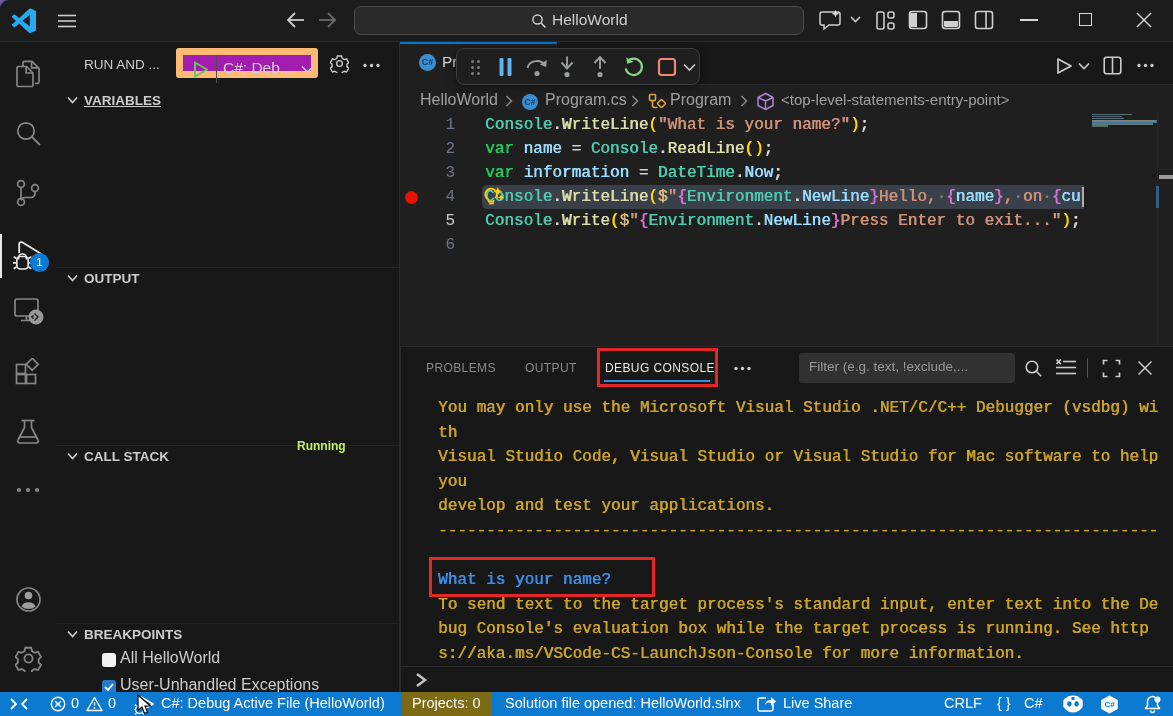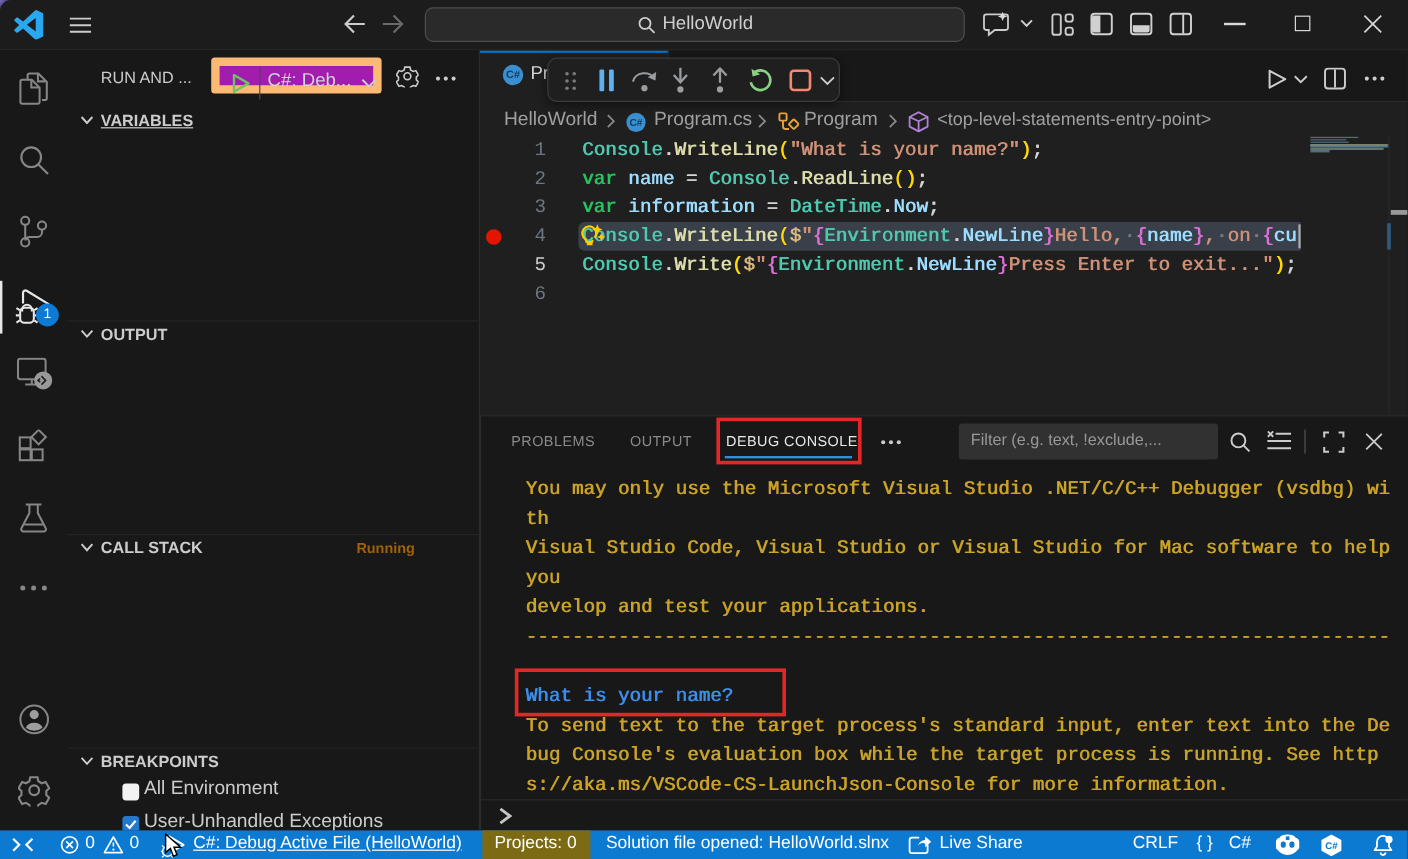--- a/index.html
+++ b/index.html
@@ -210,29 +210,29 @@
     <svg class="abs" style="left:11px;top:232px;" width="11" height="8" viewBox="0 0 11 8">
         <polyline points="1,1.5 5.5,6.5 10,1.5" fill="none" stroke="#cccccc" stroke-width="1.6"></polyline>
       </svg>
     <div class="abs" style="left:28px;top:229px;font-size:13.5px;font-weight:bold;color:#cccccc;">OUTPUT</div>
 
     <div class="abs" style="left:0;top:403px;width:344px;height:1px;background:#252525;"></div>
     <svg class="abs" style="left:11px;top:410px;" width="11" height="8" viewBox="0 0 11 8">
         <polyline points="1,1.5 5.5,6.5 10,1.5" fill="none" stroke="#cccccc" stroke-width="1.6"></polyline>
       </svg>
     <div class="abs" style="left:28px;top:407px;font-size:13.5px;font-weight:bold;color:#cccccc;">CALL STACK</div>
-    <div class="abs" style="left:241px;top:408px;font-size:12px;font-weight:bold;color:#a16207;">Running</div>
+    <div class="abs" style="left:241px;top:397px;font-size:12px;font-weight:bold;color:#bef264;">Running</div>
 
     <div class="abs" style="left:0;top:581px;width:344px;height:1px;background:#252525;"></div>
     <svg class="abs" style="left:11px;top:588px;" width="11" height="8" viewBox="0 0 11 8">
         <polyline points="1,1.5 5.5,6.5 10,1.5" fill="none" stroke="#cccccc" stroke-width="1.6"></polyline>
       </svg>
     <div class="abs" style="left:28px;top:585px;font-size:13.5px;font-weight:bold;color:#cccccc;">BREAKPOINTS</div>
     <div class="abs" style="left:46px;top:611px;width:14px;height:14px;background:#f3f3f3;border-radius:3px;"></div>
-    <div class="abs" style="left:64px;top:607px;font-size:16px;color:#cccccc;">All Environment</div>
+    <div class="abs" style="left:64px;top:607px;font-size:16px;color:#cccccc;">All HelloWorld</div>
     <div class="abs" style="left:46px;top:638px;width:14px;height:14px;background:#2579ca;border-radius:3px;">
       <svg width="14" height="14" viewBox="0 0 14 14">
           <polyline points="3,7 6,10 11,4" fill="none" stroke="#ffffff" stroke-width="1.8"></polyline>
         </svg>
     </div>
     <div class="abs" style="left:64px;top:634px;font-size:16px;color:#cccccc;">User-Unhandled Exceptions</div>
   </div>
 
   <div class="abs" id="editor" style="left:400px;top:42px;width:773px;height:304px;background:#1f1f1f;overflow:hidden;">
 
@@ -426,21 +426,21 @@
       <line x1="8.5" y1="6" x2="8.5" y2="9.5" stroke="#ffffff" stroke-width="1.3"></line>
       <circle cx="8.5" cy="12" r="0.9" fill="#ffffff"></circle>
     </svg>
     <div class="abs" style="left:108px;top:3px;">0</div>
 
     <svg class="abs" style="left:134px;top:3px;" width="22" height="21" viewBox="0 0 22 21">
       <path d="M7 2 L19 9 L7 16 Z" fill="none" stroke="#ffffff" stroke-width="1.6" stroke-linejoin="round"></path>
       <circle cx="5.5" cy="14.5" r="4" fill="#0c7ad1" stroke="#ffffff" stroke-width="1.3"></circle>
       <path d="M2.5 11 l-1.5 -1.5 M8.5 11 l1.5 -1.5 M1.2 14.5 h-1.2 M10 14.5 h1.2 M2.5 18 l-1.5 1.5 M8.5 18 l1.5 1.5" stroke="#ffffff" stroke-width="1.1"></path>
     </svg>
-    <div class="abs" style="left:161px;top:3px;text-decoration:underline;">C#: Debug Active File (HelloWorld)</div>
+    <div class="abs" style="left:161px;top:3px;">C#: Debug Active File (HelloWorld)</div>
 
     <div class="abs" style="left:402px;top:0;width:90px;height:24px;background:#7c6b14;">
       <div class="abs" style="left:10px;top:3px;">Projects: 0</div>
     </div>
     <div class="abs" style="left:505px;top:3px;">Solution file opened: HelloWorld.slnx</div>
 
     <svg class="abs" style="left:756px;top:3px;" width="21" height="18" viewBox="0 0 21 18">
       <path d="M10 3 h-6 a2 2 0 0 0 -2 2 v9 a2 2 0 0 0 2 2 h11 a2 2 0 0 0 2 -2 v-5" fill="none" stroke="#ffffff" stroke-width="1.5"></path>
       <path d="M9 10 a6 6 0 0 1 6 -5 v-3 l5 4.5 -5 4.5 v-3 a4.5 4.5 0 0 0 -6 2 Z" fill="#ffffff"></path>
     </svg>

